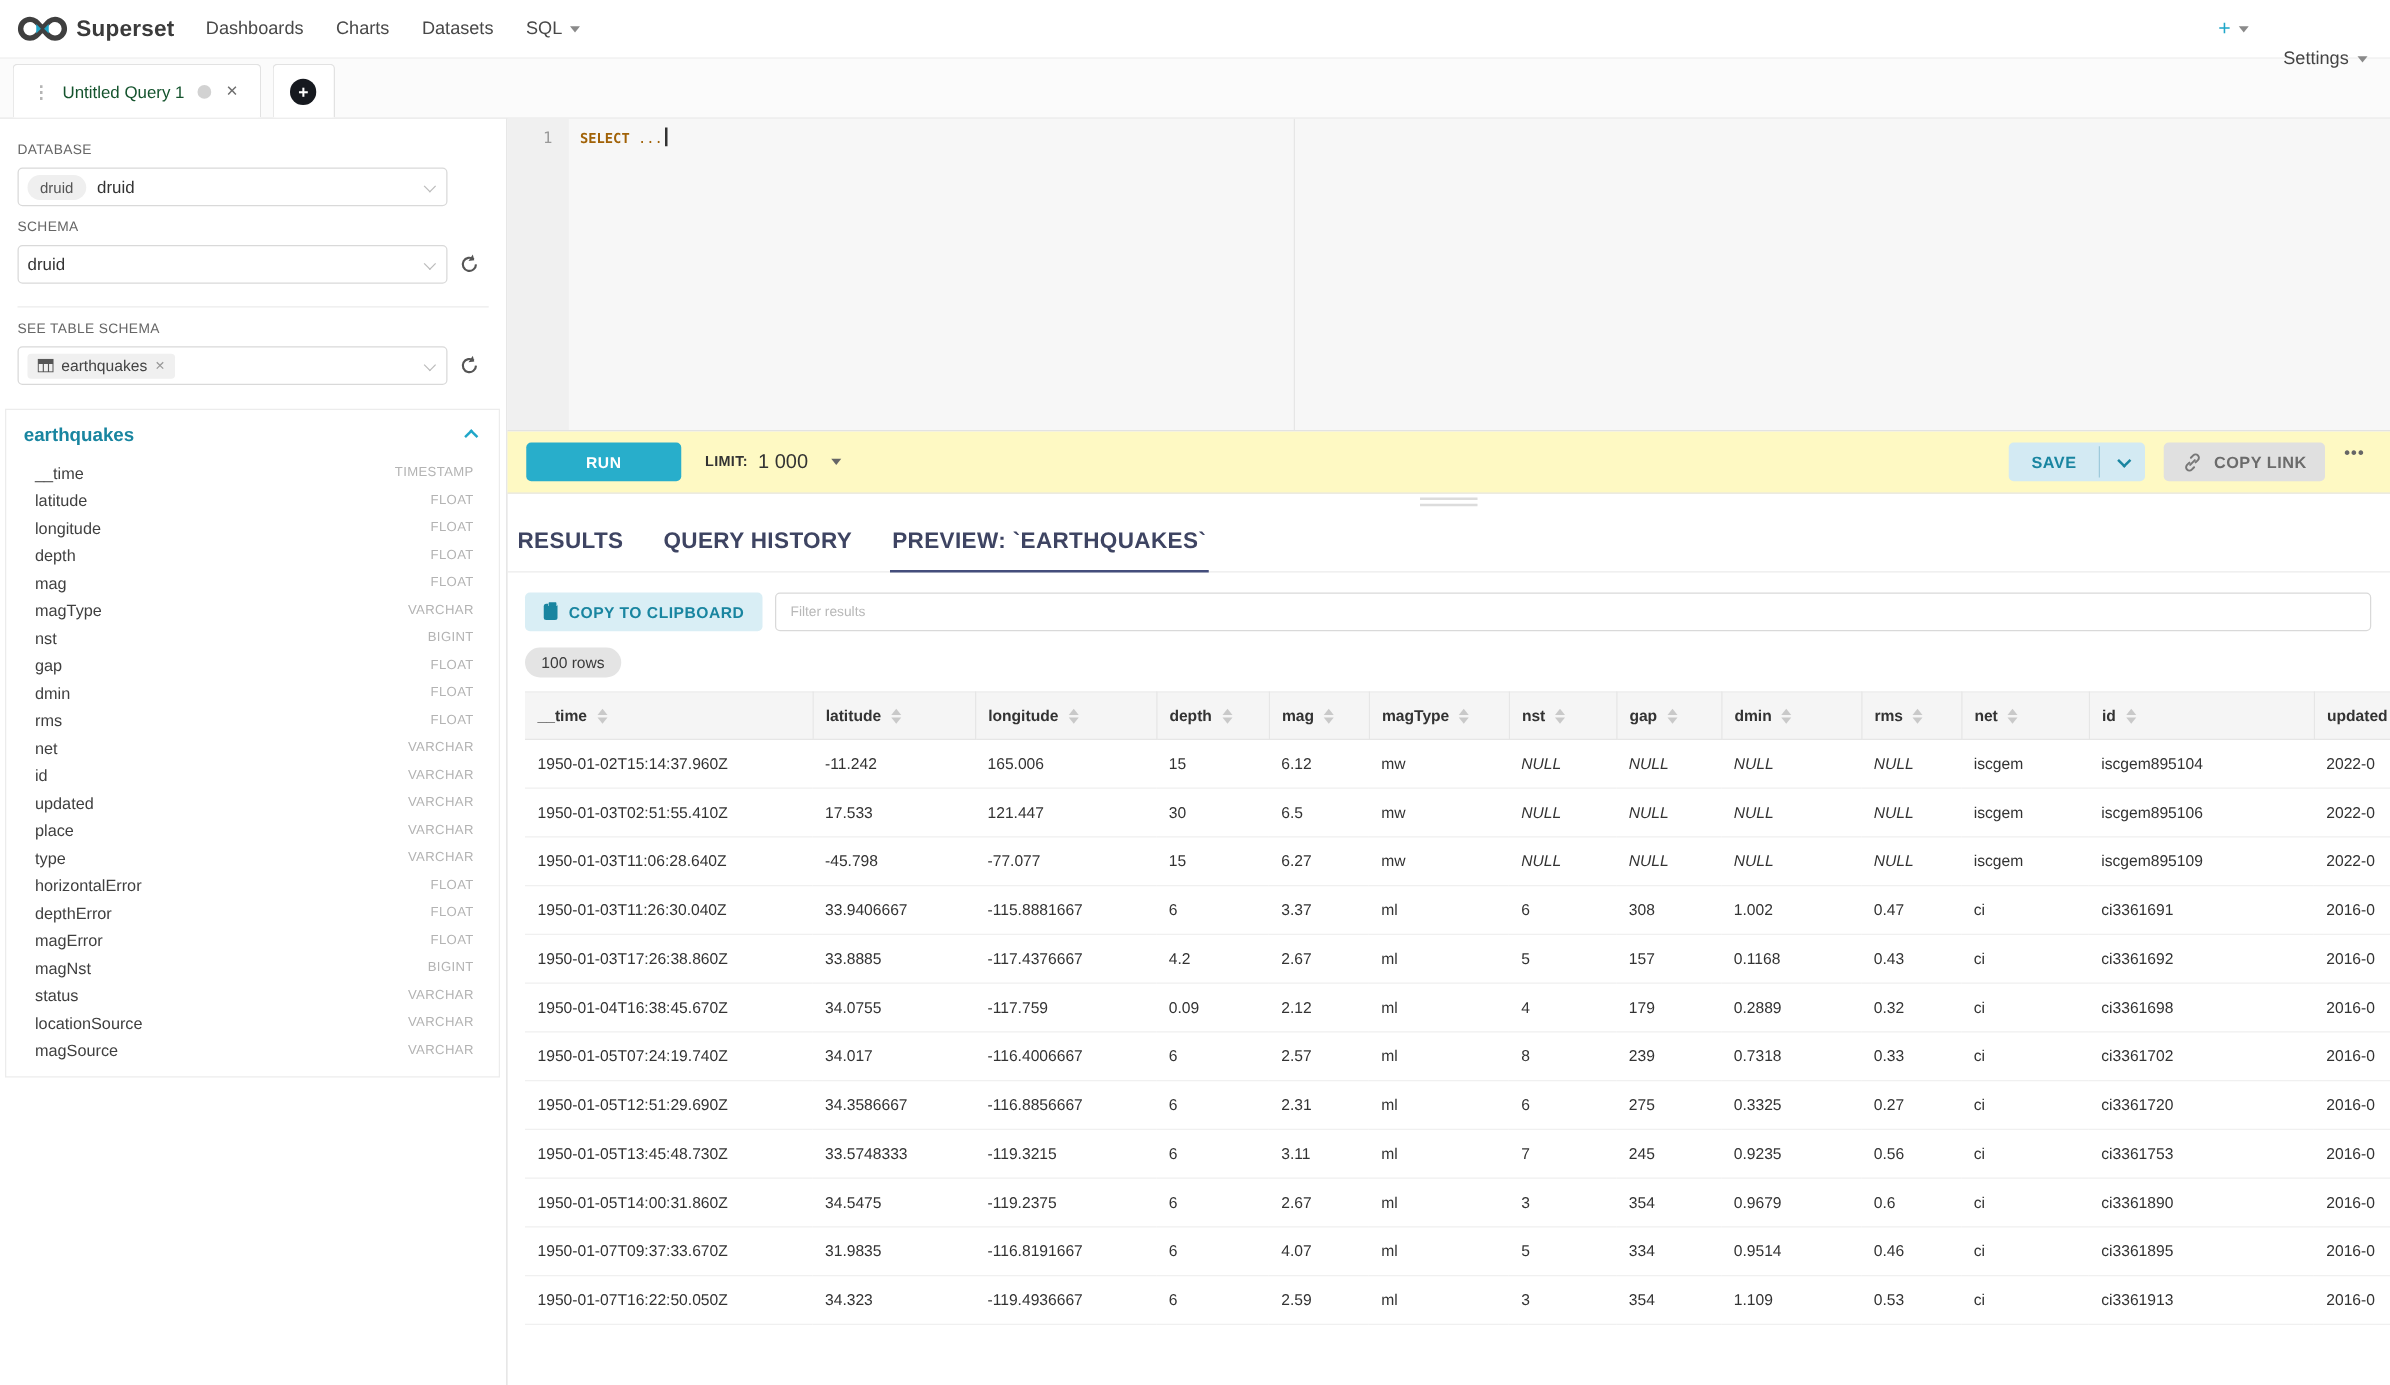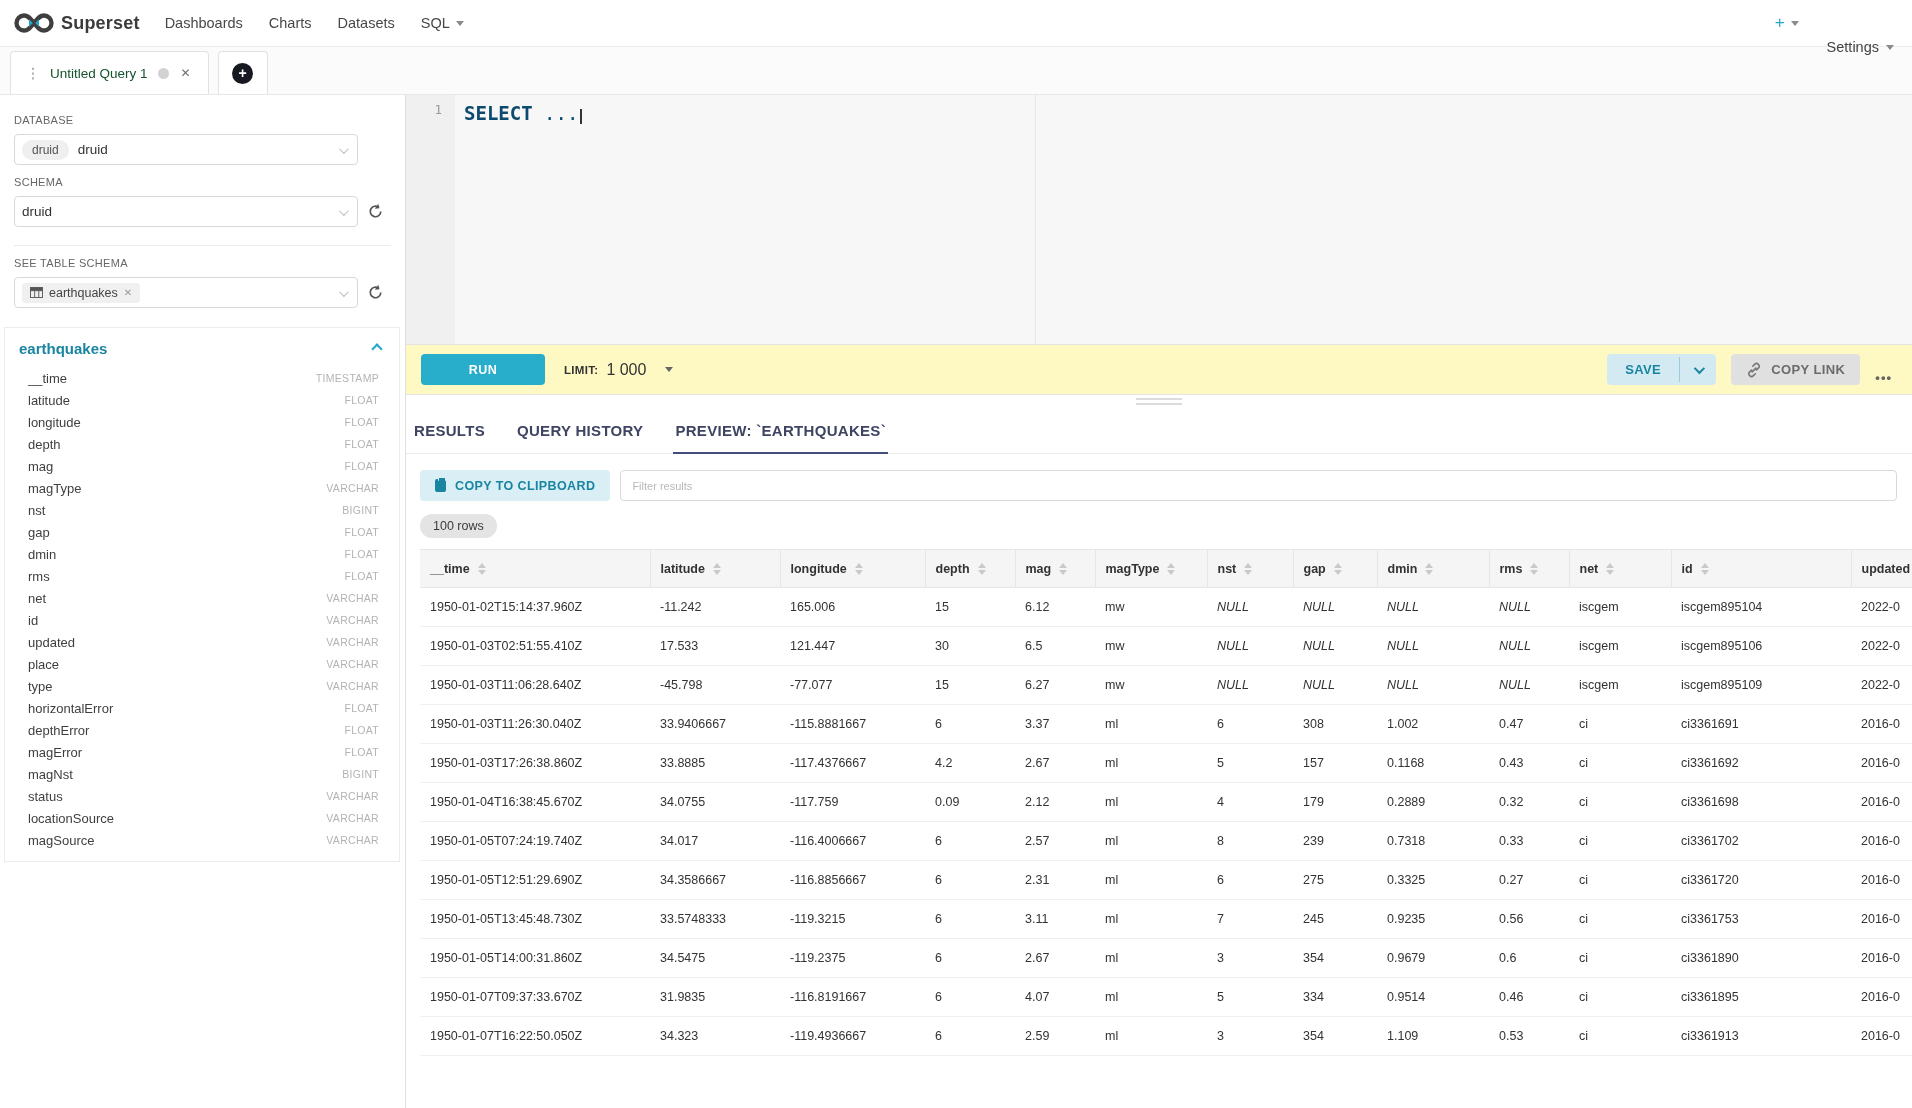--- a/index.html
+++ b/index.html
@@ -49,46 +49,46 @@
   .chev-up { width:8px; height:8px; border-right:2px solid #20A7C9; border-bottom:2px solid #20A7C9; transform:rotate(-135deg); margin-right:4px; cursor:pointer; }
   .schema-cols { list-style:none; margin:10px 0 0 0; padding:0; }
   .schema-cols li { height:22px; display:flex; align-items:center; justify-content:space-between; padding:0 6px 0 9px; }
   .col-name { font-size:13px; color:#3f3f3f; }
   .col-type { font-size:10.5px; color:#b3b3b3; letter-spacing:.3px; }
 
   
   .main { flex:1; min-width:0; display:flex; flex-direction:column; }
   .editor { height:250px; background:#f7f7f7; border-bottom:1px solid #e3e3e3; display:flex; position:relative; }
   .gutter { width:49px; background:#f0f0f0; color:#9a9a9a; font-family:"DejaVu Sans Mono", monospace; font-size:12.5px; text-align:right; padding:7px 13px 0 0; }
-  .code-area { font-family:"DejaVu Sans Mono", monospace; font-size:19px; color:#0c4a6e; padding:7px 0 0 9px; white-space:pre; }
+  .code-area { font-family:"DejaVu Sans Mono", monospace; font-size:11px; color:#a16207; padding:7px 0 0 9px; white-space:pre; }
   .kw { font-weight:bold; }
   .cursor { display:inline-block; width:1.5px; height:15px; background:#333; vertical-align:text-bottom; margin-left:2px; }
   .print-margin { position:absolute; left:629px; top:0; bottom:0; width:1px; background:#e6e6e6; }
 
   .toolbar { height:50px; background:#fef9c3; display:flex; align-items:center; padding:0 20px 0 15px; border-bottom:1px solid #e6e6e6; }
   .run-btn { width:124px; height:31px; background:#28AECB; border:none; border-radius:4px; color:#fff; font-weight:bold; font-size:12.5px; letter-spacing:.5px; cursor:pointer; font-family:inherit; }
   .limit-group { margin-left:19px; display:flex; align-items:center; cursor:pointer; }
   .limit-label { font-size:11.5px; font-weight:bold; color:#333; letter-spacing:.3px; }
   .limit-value { font-size:16px; color:#333; margin-left:8px; }
   .limit-group .caret { margin-left:19px; border-top-color:#666; }
-  .toolbar-right { margin-left:auto; display:flex; align-items:flex-end; gap:15px; }
+  .toolbar-right { margin-left:auto; display:flex; align-items:flex-start; gap:15px; }
   .save-split { display:flex; height:31px; border-radius:4px; overflow:hidden; background:#d3eaf3; align-items:stretch; cursor:pointer; }
   .save-main { padding:0 18px; display:flex; align-items:center; color:#1985a0; font-weight:bold; font-size:13px; letter-spacing:.4px; }
   .save-divider { width:1px; background:#9ecadb; margin:3px 0; }
   .save-caret-zone { width:36px; display:flex; align-items:center; justify-content:center; }
   .save-caret-zone .chev { width:8px; height:8px; border-right:2px solid #1985a0; border-bottom:2px solid #1985a0; transform:rotate(45deg) translateY(-2px); }
   .copylink-btn { height:31px; background:#e0e0e0; border:none; border-radius:4px; display:flex; align-items:center; gap:9px; padding:0 15px; color:#6b6b6b; font-weight:bold; font-size:13px; letter-spacing:.4px; cursor:pointer; font-family:inherit; }
   .more-dots { color:#666; font-weight:bold; letter-spacing:1px; font-size:13px; cursor:pointer; }
 
   .grip { width:46px; margin:3px auto 0 auto; cursor:row-resize; }
   .grip div { height:2px; background:#dcdcdc; margin-bottom:3px; }
 
   .south { flex:1; display:flex; flex-direction:column; min-width:0; }
   .rtabs { display:flex; gap:28px; padding:6px 0 0 6px; border-bottom:1px solid #ececec; }
-  .rtab { font-size:15px; font-weight:bold; color:#3e4462; letter-spacing:.3px; padding:8px 2px 13px 2px; cursor:pointer; border-bottom:2px solid transparent; margin-bottom:-1px; }
+  .rtab { font-size:18px; font-weight:bold; color:#3e4462; letter-spacing:.3px; padding:8px 2px 13px 2px; cursor:pointer; border-bottom:2px solid transparent; margin-bottom:-1px; }
   .rtab.active { border-bottom-color:#444e7c; }
 
   .controls { display:flex; align-items:center; gap:10px; padding:16px 15px 0 14px; }
   .copy-clip-btn { height:31px; background:#d9eef5; border:none; border-radius:4px; display:flex; align-items:center; gap:9px; padding:0 15px; color:#1985a0; font-weight:bold; font-size:12.5px; letter-spacing:.4px; cursor:pointer; font-family:inherit; }
   .clip-icon { position:relative; width:11px; height:13px; background:#1985a0; border-radius:2px; }
   .clip-icon::before { content:""; position:absolute; top:-2px; left:2.5px; width:6px; height:3px; background:#1985a0; border:1px solid #d9eef5; border-bottom:none; border-radius:1px; }
   .filter-input { flex:1; height:31px; border:1px solid #d9d9d9; border-radius:4px; padding:0 11px; font-size:11px; color:#333; font-family:inherit; outline:none; }
   .filter-input::placeholder { color:#b8b8b8; }
 
   .rowcount-pill { margin:13px 0 0 14px; background:#e4e4e4; border-radius:13px; padding:5px 13px; font-size:12.5px; color:#3b3b3b; width:fit-content; }

